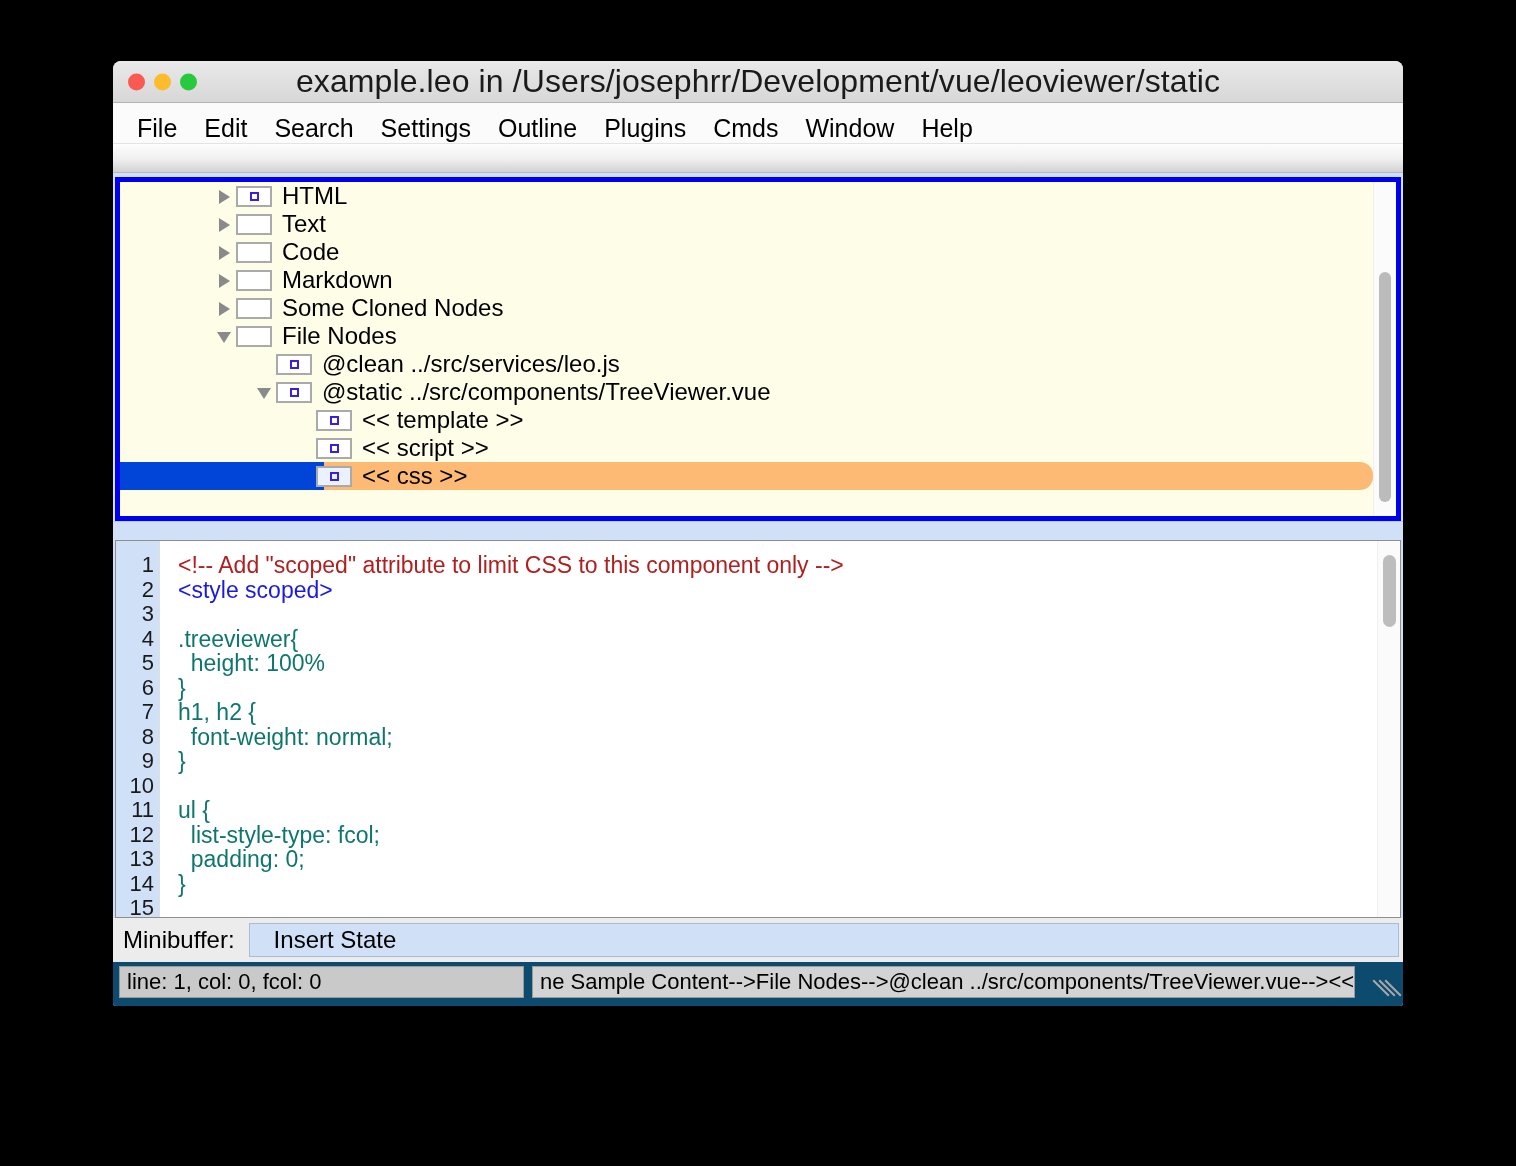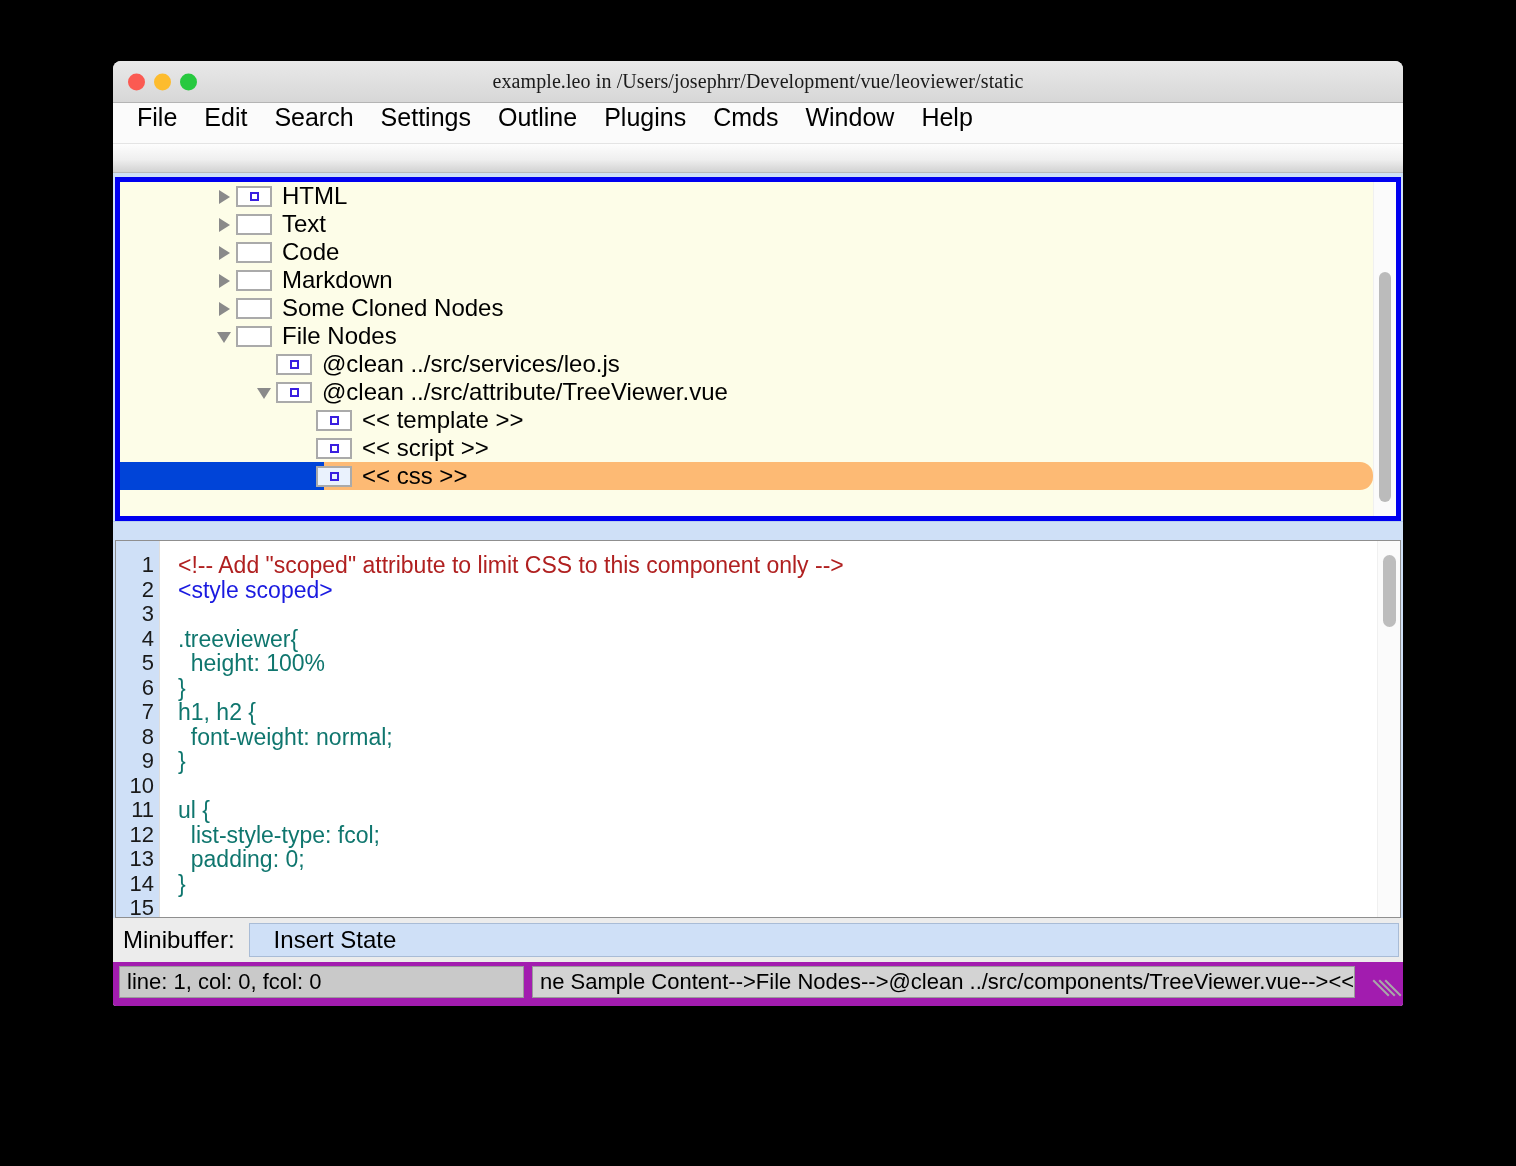--- a/index.html
+++ b/index.html
@@ -51,34 +51,34 @@
     border-radius: 50%;
     display: block;
   }
   .tl-close  { background: #fb5a52; }
   .tl-min    { background: #fdbc2e; }
   .tl-max    { background: #27c93f; }
 
   #window-title {
     width: 100%;
     text-align: center;
-    font-size: 20px;
+    font-size: 32px;
     color: #1a1a1a;
-    font-family: Liberation Serif, serif;
+    font-family: Liberation Sans, sans-serif;
     letter-spacing: 0.1px;
     white-space: nowrap;
   }
 
   
   #menubar {
     height: 40px;
     flex: 0 0 40px;
     background: #fbfbfb;
     display: flex;
-    align-items: flex-start;
+    align-items: flex-end;
     padding-left: 24px;
     gap: 27px;
     border-bottom: 1px solid #e4e4e4;
   }
   .menu-item {
     font-size: 25px;
     color: #000;
     cursor: default;
     white-space: nowrap;
     font-family: "Liberation Sans", sans-serif;
@@ -311,21 +311,21 @@
     align-items: center;
     padding-left: 24px;
     box-sizing: border-box;
     font-size: 24px;
     color: #000;
   }
 
   
   #statusbar {
     flex: 0 0 44px;
-    background: #a21caf;
+    background: #0c4a6e;
     display: flex;
     align-items: center;
     padding: 0 6px 4px 6px;
     box-sizing: border-box;
     gap: 8px;
     position: relative;
   }
   .status-box {
     height: 32px;
     background: #c9c9c9;
@@ -443,21 +443,21 @@
                 <span class="dot"></span>
               </span>
               <span class="tree-label">@clean ../src/services/leo.js</span>
             </div>
             <div class="tree-row">
               <span style="flex: 0 0 136px;"></span>
               <span class="arrow open"></span>
               <span class="nodebox">
                 <span class="dot"></span>
               </span>
-              <span class="tree-label">@clean ../src/attribute/TreeViewer.vue</span>
+              <span class="tree-label">@static ../src/components/TreeViewer.vue</span>
             </div>
             <div class="tree-row">
               <span style="flex: 0 0 176px;"></span>
               <span class="arrow none"></span>
               <span class="nodebox">
                 <span class="dot"></span>
               </span>
               <span class="tree-label">&lt;&lt; template &gt;&gt;</span>
             </div>
             <div class="tree-row">

